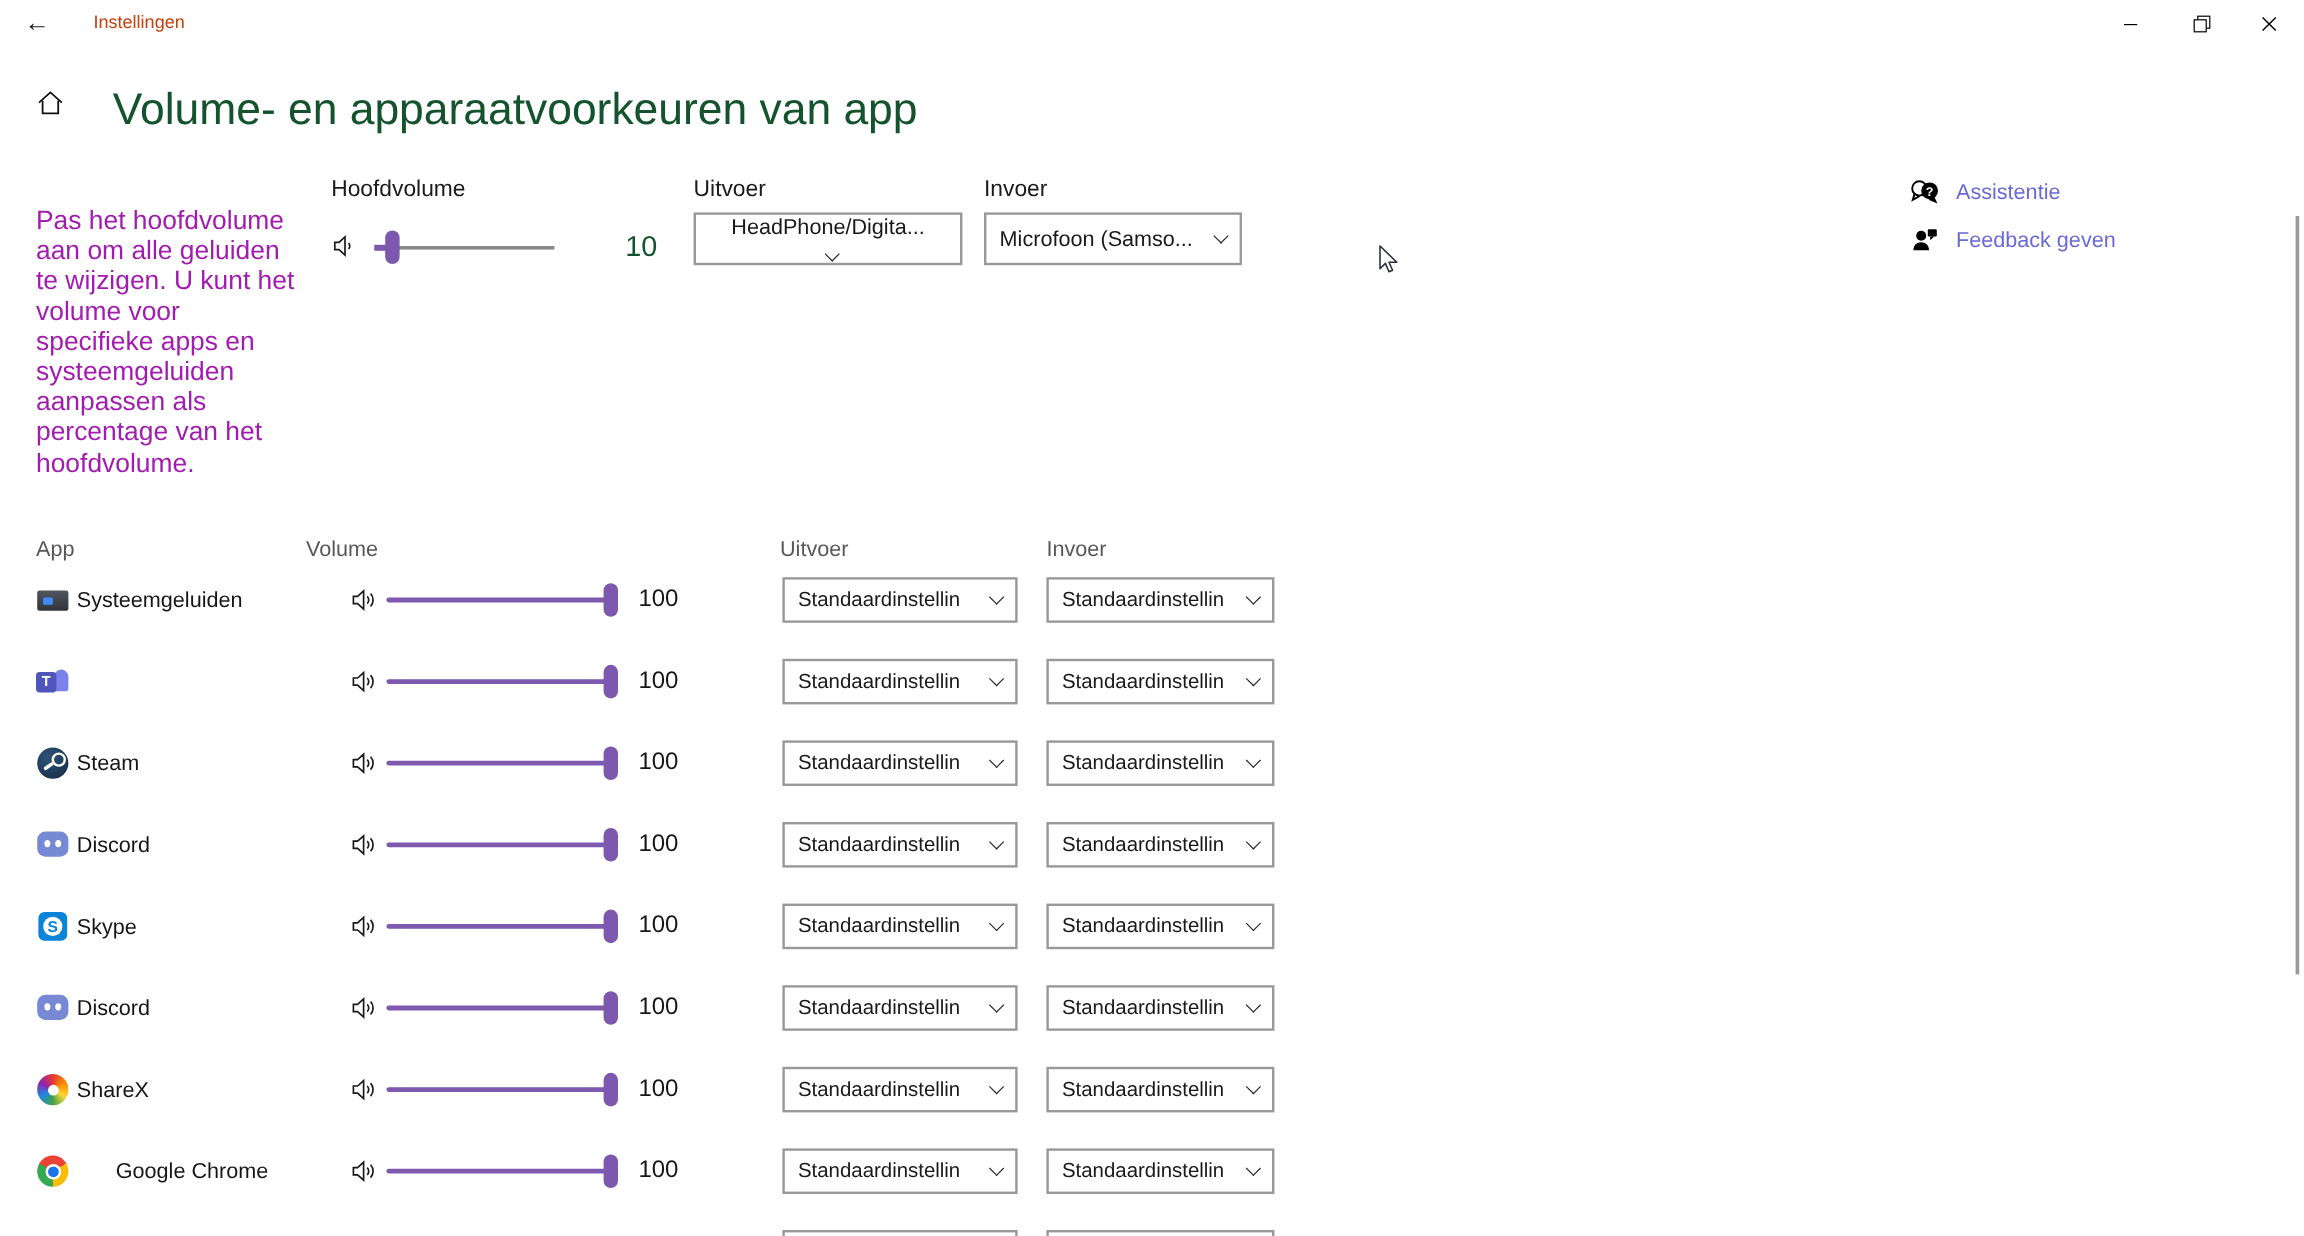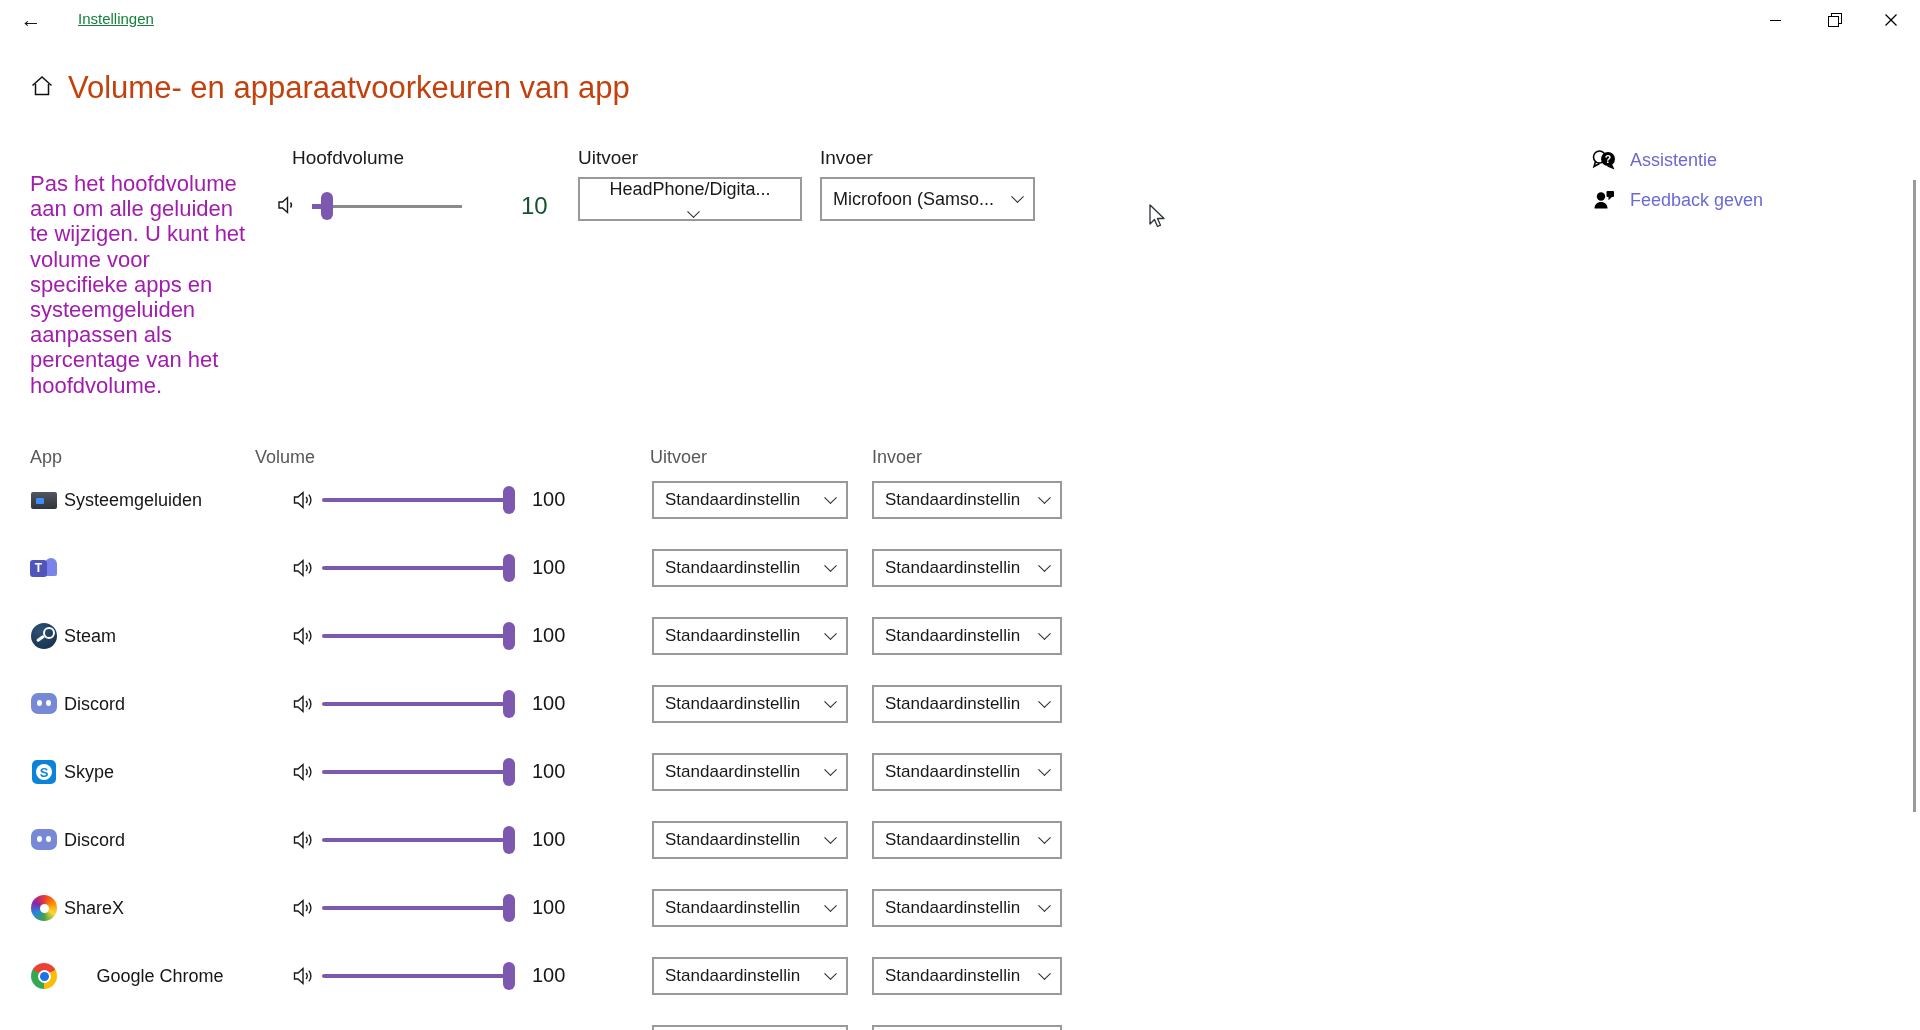--- a/index.html
+++ b/index.html
@@ -3,39 +3,39 @@
 <meta charset="utf-8">
 <style>
   * { margin:0; padding:0; box-sizing:border-box; }
   html,body { width:1920px; height:1030px; overflow:hidden; background:#ffffff;
     font-family:"Liberation Sans","DejaVu Sans",sans-serif; color:#191919; }
 
   
   .titlebar { position:absolute; left:0; top:0; width:1920px; height:40px; background:#fff; }
   .back-btn { position:absolute; left:14px; top:4px; width:34px; height:32px; border:none; background:transparent;
     font-size:21px; color:#1a1a1a; cursor:default; line-height:32px; text-align:center; }
-  .win-title { position:absolute; left:78px; top:10px; font-size:15px; color:#15803d;text-decoration:underline; }
+  .win-title { position:absolute; left:78px; top:10px; font-size:15px; color:#c2410c; }
   .win-btn { position:absolute; top:0; width:58px; height:40px; border:none; background:transparent;
     display:flex; align-items:center; justify-content:center; }
   .btn-min { left:1746px; } .btn-restore { left:1804px; } .btn-close { left:1862px; }
   .glyph-min { width:11px; height:1px; background:#000; }
   .glyph-restore { position:relative; width:9px; height:9px; }
   .glyph-restore::before { content:''; position:absolute; left:2px; top:-3px; width:9px; height:9px; border:1px solid #000; }
   .glyph-restore::after  { content:''; position:absolute; left:-1px; top:0; width:9px; height:9px; border:1px solid #000; background:#fff; }
 
   
   .home-ico { position:absolute; left:30px; top:74px; }
-  .page-title { position:absolute; left:68px; top:70px; font-size:31px; font-weight:400; color:#c2410c; letter-spacing:0; }
+  .page-title { position:absolute; left:94px; top:70px; font-size:37px; font-weight:400; color:#14532d; letter-spacing:0; }
 
   
   .descr { position:absolute; left:30px; top:171px; width:222px; font-size:22px; line-height:25.2px; color:#a21caf; }
 
   
   .lab { position:absolute; top:147px; font-size:19px; color:#1b1b1b; }
-  .lab-master { left:292px; } .lab-out { left:578px; } .lab-in { left:820px; }
+  .lab-master { left:276px; } .lab-out { left:578px; } .lab-in { left:820px; }
 
   .spk-master { position:absolute; left:277px; top:194px; }
   .m-track { position:absolute; left:312px; top:205px; width:150px; height:2.5px; background:#8a8a8a; }
   .m-fill  { position:absolute; left:312px; top:204px; height:4.5px; background:#7c58ae; }
   .m-thumb { position:absolute; top:192px; width:12px; height:28px; border-radius:6px; background:#7c58ae; }
   .m-value { position:absolute; left:521px; top:192px; font-size:24px; color:#14532d; }
 
   .dd { background:#fff; border:2px solid #999; display:flex; align-items:center; justify-content:space-between;
         padding:0 11px; color:#191919; }
   .dd-top { position:absolute; top:177px; height:44px; font-size:18px; }

